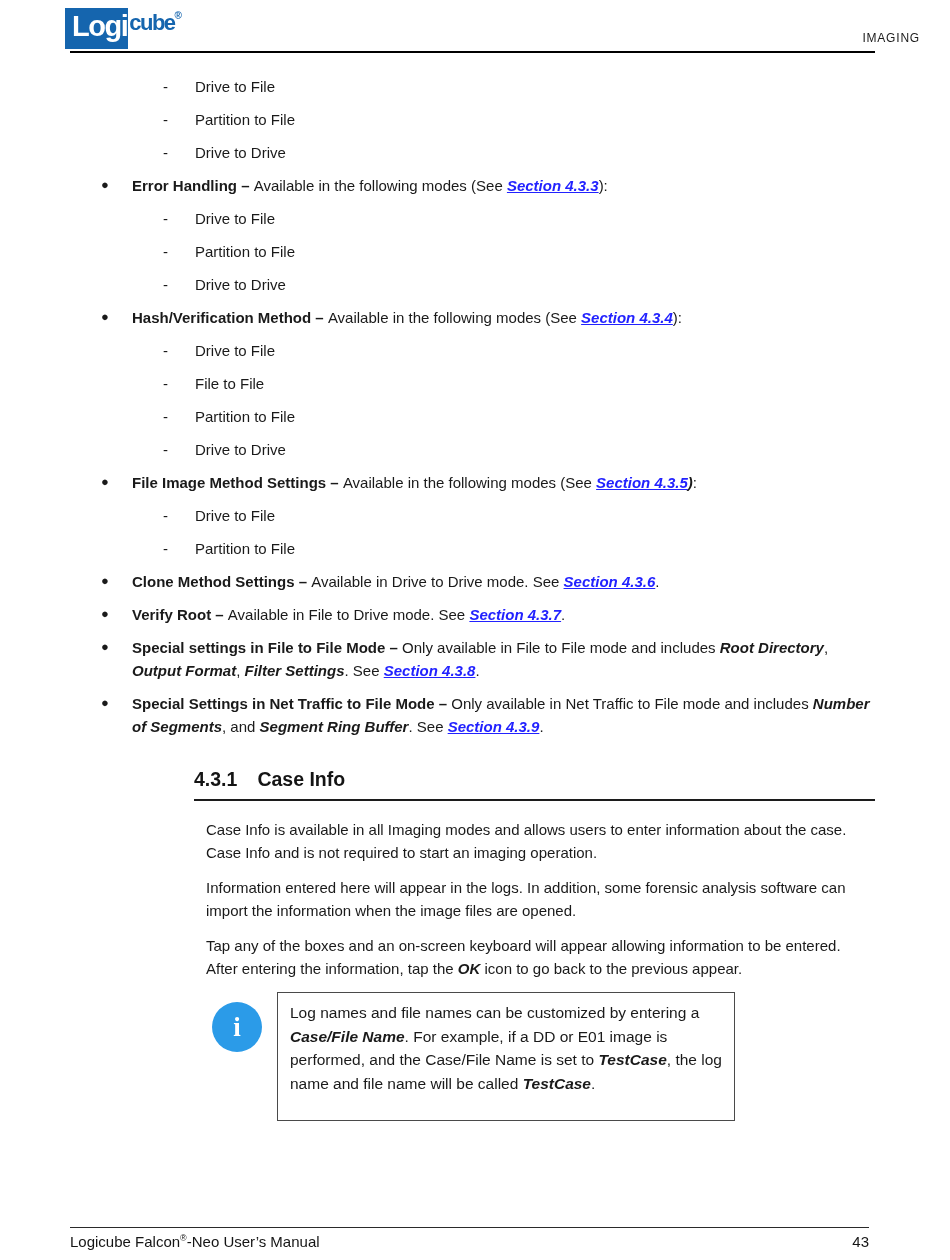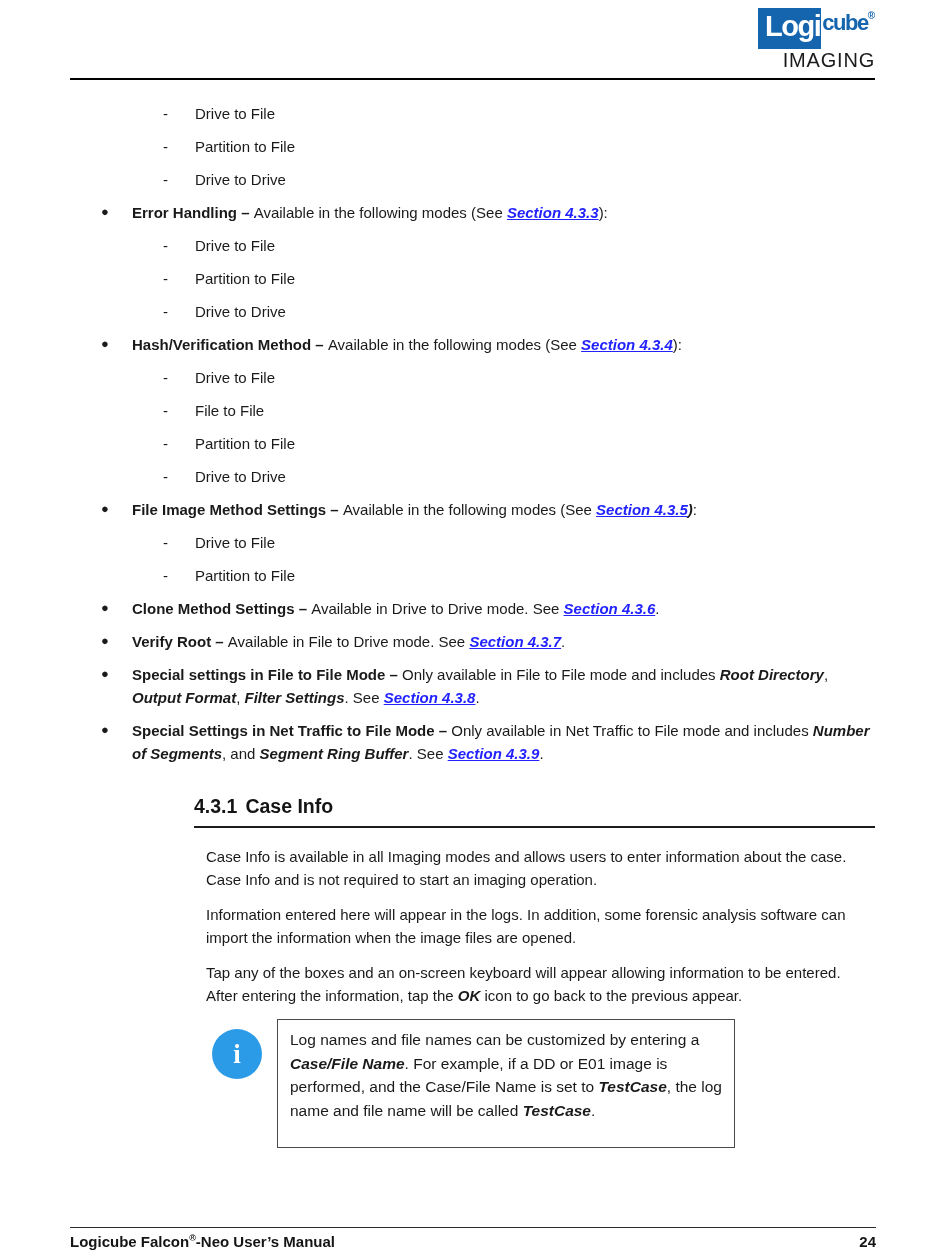--- a/index.html
+++ b/index.html
@@ -1,70 +1,70 @@
 <!DOCTYPE html>
 <html style="--logo-blue: #1565AE; --link-blue: #2222FF; --icon-blue: #2B9BE8;"><head>
 <meta charset="utf-8">
 <style>
   html,body{margin:0;padding:0;background:#ffffff;}
   .page{
     width:950px;height:1260px;position:relative;background:#fff;
     font-family:"Liberation Sans",sans-serif;color:#1a1a1a;overflow:hidden;
   }
   
-  .hdr{display:flex;justify-content:space-between;align-items:flex-end;margin:8px 75px 0 65px;flex-direction:column;}
+  .hdr{display:flex;justify-content:space-between;align-items:flex-end;margin:8px 30px 0 65px;}
   .logo{display:flex;align-items:flex-start;line-height:1;}
   .logo-box{
     display:inline-block;background:var(--logo-blue,#1565AE);color:#fff;
     font-weight:800;font-size:29px;letter-spacing:-1.5px;
     padding:4px 1px 8px 7px;
   }
   .logo-rest{
     color:var(--logo-blue,#1565AE);font-weight:800;font-size:22px;
     letter-spacing:-1.5px;padding:4px 0 8px 1px;
   }
   .logo-reg{color:var(--logo-blue,#1565AE);font-size:10px;font-weight:700;margin-top:3px;}
-  .hdr-label{font-size:20px;letter-spacing:.8px;color:#1b1b1b;padding-bottom:4px;}
+  .hdr-label{font-size:12px;letter-spacing:.8px;color:#1b1b1b;padding-bottom:4px;}
   .hdr-rule{border:none;border-top:2px solid #000;margin:2px 75px 0 70px;}
   
   .list{margin:22px 75px 0 70px;font-size:15px;line-height:23px;}
   .li{position:relative;margin-bottom:10px;}
   .li-bullet{padding-left:62px;}
   .li-bullet .marker{position:absolute;left:31px;top:-1px;font-size:13px;}
   .li-sub{padding-left:125px;}
   .li-sub .marker{position:absolute;left:93px;top:0;}
   .bold{font-weight:700;}
   .bi{font-weight:700;font-style:italic;}
   .link{
     color:var(--link-blue,#2222FF);font-weight:700;font-style:italic;
     cursor:pointer;
   }
   
   .section{margin:30px 75px 0 194px;}
   .sec-h{font-size:19.5px;font-weight:700;color:#141414;margin:0;}
-  .sec-h .num{margin-right:8px;}
+  .sec-h .num{margin-right:20px;}
   .sec-rule{border:none;border-top:2px solid #1c1c1c;margin:8px 0 0 0;}
   .paras{margin-top:17px;margin-left:12px;}
   .para{font-size:15px;line-height:23px;margin:0 0 12px 0;}
   
   .note{display:flex;align-items:flex-start;margin-top:12px;}
   .info-icon{
     width:50px;height:50px;border-radius:50%;background:var(--icon-blue,#2B9BE8);
     color:#fff;font-weight:700;font-size:27px;display:flex;align-items:center;
     justify-content:center;margin:10px 0 0 18px;flex:0 0 auto;
     font-family:"Liberation Serif",serif;
   }
   .note-box{
     margin-left:15px;width:432px;border:1px solid #4a4a4a;
     padding:8px 12px 25px 12px;font-size:15.5px;line-height:23.5px;
   }
   .note-box .para{margin:0 0 11px 0;font-size:15.5px;line-height:23.5px;}
   .note-box .para:last-child{margin-bottom:0;}
   
-  .ftr{position:absolute;left:70px;right:74px;bottom:10px;font-weight:bold;}
+  .ftr{position:absolute;left:70px;right:81px;bottom:10px;}
   .ftr-rule{border:none;border-top:1.5px solid #2a2a2a;margin:0;}
   .ftr-row{display:flex;justify-content:space-between;font-size:15px;padding-top:5px;color:#151515;}
   .reg-sup{font-size:9px;vertical-align:super;}
 </style>
 </head>
 <body>
 
 <div class="page">
 
   <header class="hdr">
@@ -122,16 +122,16 @@
       </div>
     </section>
   </main>
 
   <footer class="ftr">
     <hr class="ftr-rule">
     <div class="ftr-row">
       <span>
         <span>Logicube Falcon</span><span class="reg-sup">®</span><span>-Neo User’s Manual</span>
       </span>
-      <span>24</span>
+      <span>43</span>
     </div>
   </footer>
 </div>
 
 </body></html>

